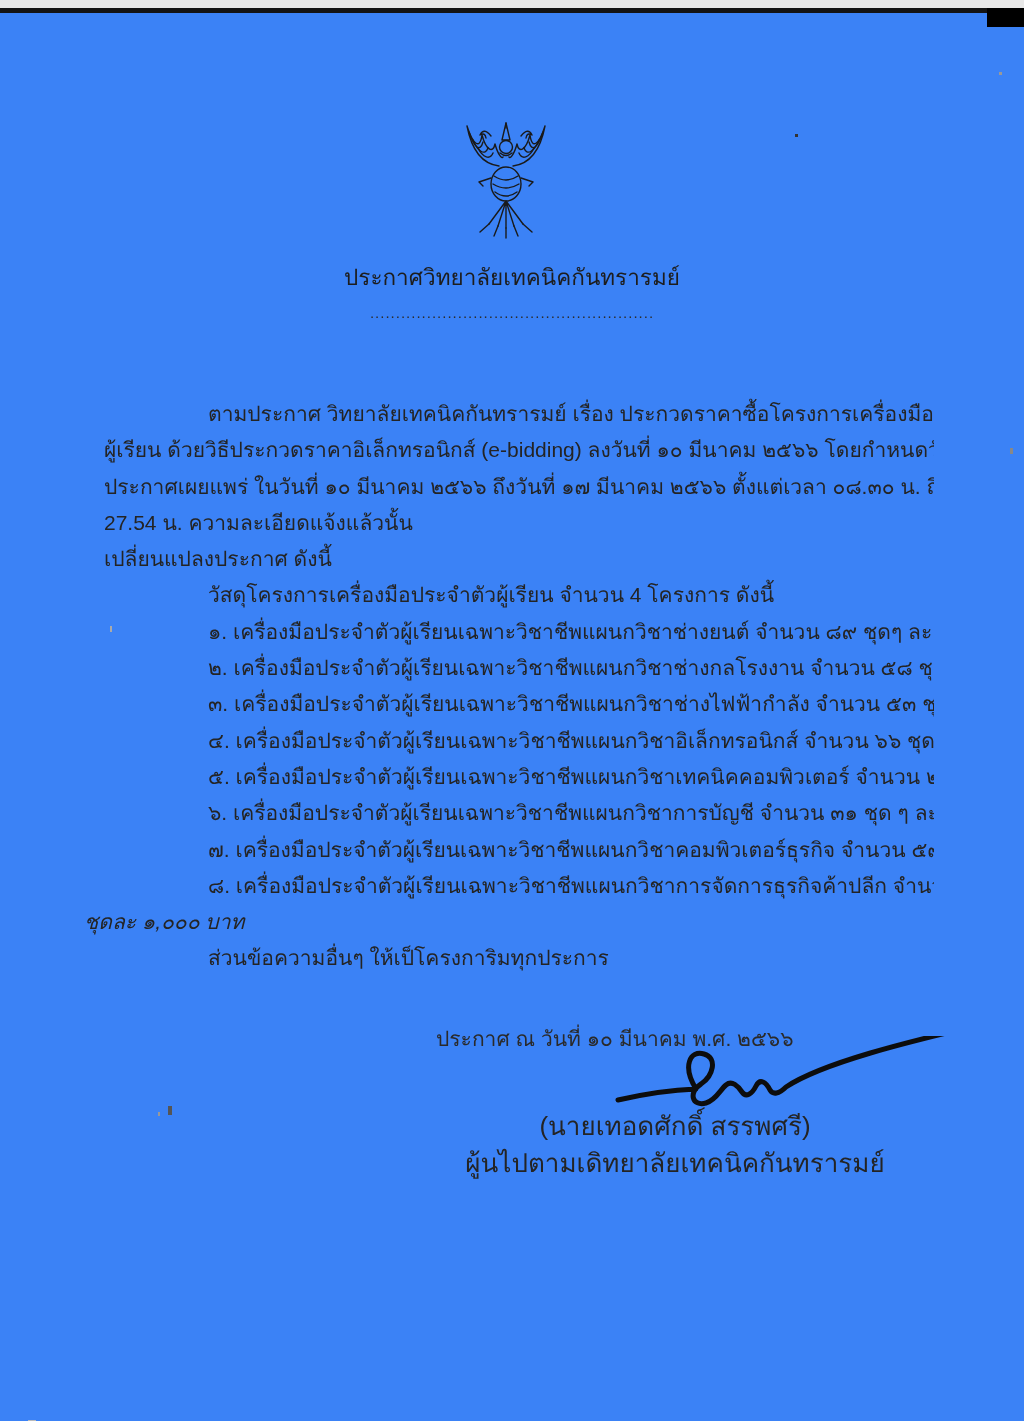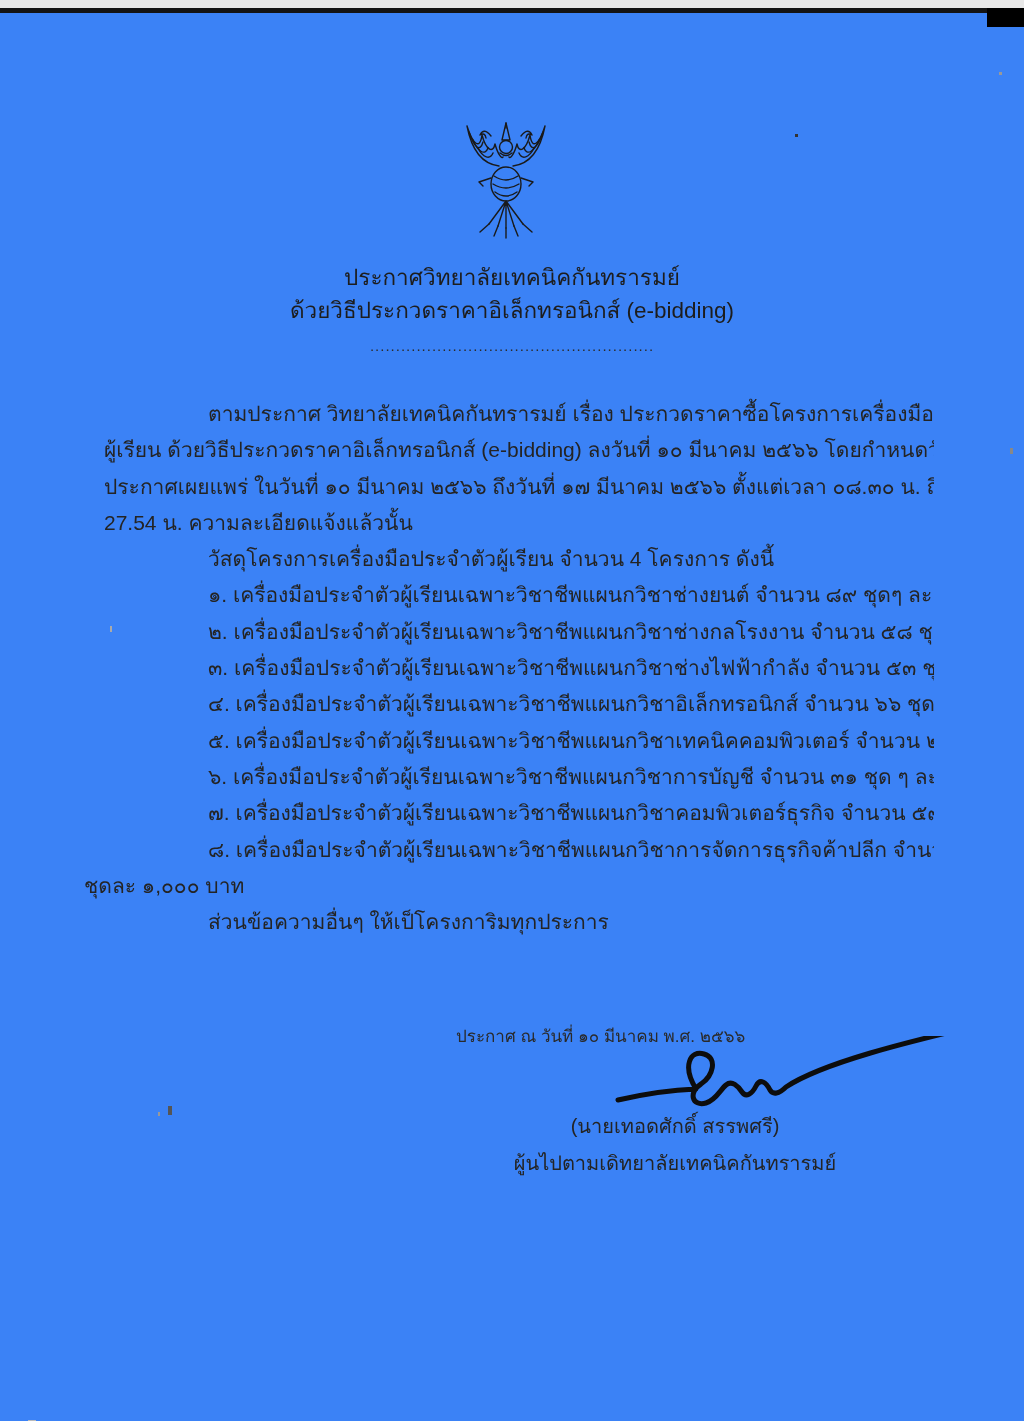--- a/index.html
+++ b/index.html
@@ -19,26 +19,26 @@
   
   .emblem{position:absolute;left:447px;top:112px;width:118px;height:124px;}
   
   .title-block{position:absolute;left:0;top:253px;width:1024px;text-align:center;
                font-size:22.5px;line-height:33px;color:#1d1d1d;}
   .divider-dots{font-size:15px;letter-spacing:1px;color:#2b2b2b;margin-top:2px;}
   
   .body-block{position:absolute;left:104px;top:388px;width:830px;font-size:21px;color:#242424;}
   .line{height:36.3px;line-height:36.3px;white-space:nowrap;overflow:hidden;}
   .indent{padding-left:104px;}
-  .outdent{margin-left:-20px;}
+  .outdent{margin-left:-20px;font-style:italic;}
   
-  .date-line{position:absolute;left:456px;top:1014px;font-size:17px;white-space:nowrap;color:#2a2a2a;}
+  .date-line{position:absolute;left:436px;top:1014px;font-size:21px;white-space:nowrap;color:#2a2a2a;}
   .signature{position:absolute;left:612px;top:1028px;width:380px;height:82px;}
   .name-block{position:absolute;left:440px;top:1100px;width:470px;text-align:center;
-              font-size:20px;line-height:37px;color:#242424;white-space:nowrap;}
+              font-size:26px;line-height:37px;color:#242424;white-space:nowrap;}
 </style>
 </head>
 <body>
 
 <div class="page">
 
   <div class="top-strip"></div>
   <div class="corner-block"></div>
   <div class="speck" style="left:795px;top:126px;width:3px;height:3px;background:#333;"></div>
   <div class="speck" style="left:999px;top:64px;width:3px;height:3px;background:#999;"></div>
@@ -80,29 +80,29 @@
       <path d="M74,58 L86,62 L82,66"></path>
 
       <path d="M59,81 L42,104 M59,81 L51,106 M59,81 L59,108 M59,81 L67,106 M59,81 L76,104"></path>
       <path d="M42,104 L33,112 M76,104 L85,112"></path>
       <path d="M51,106 L47,116 M67,106 L71,116 M59,108 L59,118"></path>
     </g>
   </svg>
 
   <div class="title-block">
     <div>ประกาศวิทยาลัยเทคนิคกันทรารมย์</div>
-    <div>ด้วยวิธีประกวดราคาอิเล็กทรอนิกส์ (e-bidding)</div>
     <div class="divider-dots">.......................................................</div>
   </div>
 
   <div class="body-block">
     <div class="line indent">ตามประกาศ วิทยาลัยเทคนิคกันทรารมย์ เรื่อง ประกวดราคาซื้อโครงการเครื่องมือประจำตัว</div>
     <div class="line">ผู้เรียน ด้วยวิธีประกวดราคาอิเล็กทรอนิกส์ (e-bidding)   ลงวันที่ ๑๐ มีนาคม ๒๕๖๖  โดยกำหนดวัน</div>
     <div class="line">ประกาศเผยแพร่ ในวันที่ ๑๐ มีนาคม ๒๕๖๖ ถึงวันที่ ๑๗ มีนาคม ๒๕๖๖ ตั้งแต่เวลา ๐๘.๓๐ น. ถึงเวลา</div>
     <div class="line">27.54 น. ความละเอียดแจ้งแล้วนั้น</div>
+    <div class="line">เปลี่ยนแปลงประกาศ ดังนี้</div>
     <div class="line indent">วัสดุโครงการเครื่องมือประจำตัวผู้เรียน   จำนวน 4 โครงการ ดังนี้</div>
     <div class="line indent">๑. เครื่องมือประจำตัวผู้เรียนเฉพาะวิชาชีพแผนกวิชาช่างยนต์ จำนวน ๘๙ ชุดๆ ละ ๒,๐๐๐ บาท</div>
     <div class="line indent">๒. เครื่องมือประจำตัวผู้เรียนเฉพาะวิชาชีพแผนกวิชาช่างกลโรงงาน จำนวน ๕๘ ชุด ๆ ละ ๒,๐๐๐ บาท</div>
     <div class="line indent">๓. เครื่องมือประจำตัวผู้เรียนเฉพาะวิชาชีพแผนกวิชาช่างไฟฟ้ากำลัง จำนวน ๕๓ ชุด ๆ ละ ๒,๐๐๐ บาท</div>
     <div class="line indent">๔. เครื่องมือประจำตัวผู้เรียนเฉพาะวิชาชีพแผนกวิชาอิเล็กทรอนิกส์ จำนวน ๖๖ ชุด ๆ ละ ๒,๐๐๐ บาท</div>
     <div class="line indent">๕. เครื่องมือประจำตัวผู้เรียนเฉพาะวิชาชีพแผนกวิชาเทคนิคคอมพิวเตอร์ จำนวน ๒๗ ชุด ๆ ละ ๒,๐๐๐ บาท</div>
     <div class="line indent">๖. เครื่องมือประจำตัวผู้เรียนเฉพาะวิชาชีพแผนกวิชาการบัญชี จำนวน ๓๑ ชุด ๆ ละ ๑,๐๐๐ บาท</div>
     <div class="line indent">๗. เครื่องมือประจำตัวผู้เรียนเฉพาะวิชาชีพแผนกวิชาคอมพิวเตอร์ธุรกิจ จำนวน ๕๗ ชุด ๆ ละ ๑,๐๐๐ บาท</div>
     <div class="line indent">๘.  เครื่องมือประจำตัวผู้เรียนเฉพาะวิชาชีพแผนกวิชาการจัดการธุรกิจค้าปลีก จำนวน ๒๐  ชุด</div>
     <div class="line outdent">ชุดละ ๑,๐๐๐ บาท</div>

